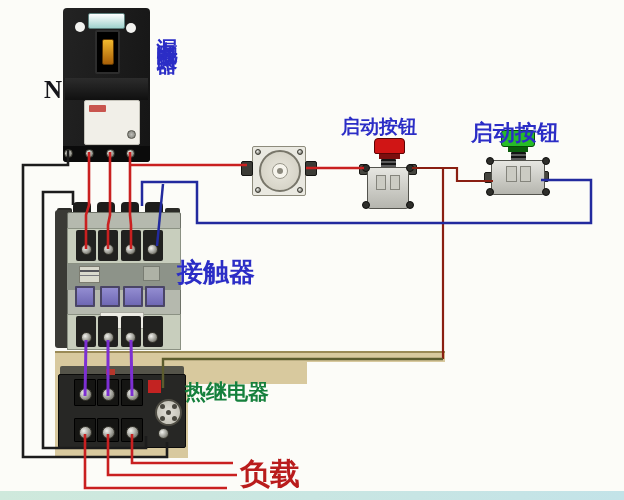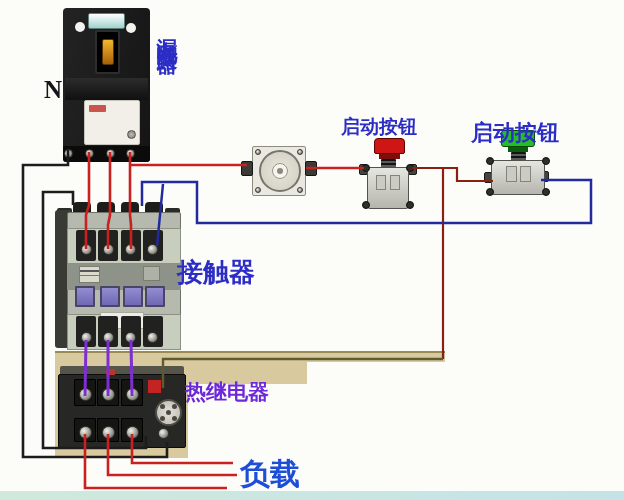--- a/index.html
+++ b/index.html
@@ -237,16 +237,16 @@
       <polyline points="132,434 132,463 233,463" fill="none" stroke="#c92020" stroke-width="2.6" stroke-linejoin="miter"></polyline>
       <polyline points="108,434 108,475 237,475" fill="none" stroke="#c92020" stroke-width="2.6" stroke-linejoin="miter"></polyline>
       <polyline points="85,434 85,488 227,488" fill="none" stroke="#c92020" stroke-width="2.6" stroke-linejoin="miter"></polyline>
     </svg>
 
   <div class="lbl lbl-n">N</div>
   <div class="lbl lbl-breaker" style="color: rgb(43, 45, 198);">漏电断路器</div>
   <div class="lbl lbl-stop" style="color: rgb(43, 45, 198);">启动按钮</div>
   <div class="lbl lbl-start" style="color: rgb(43, 45, 198);">启动按钮</div>
   <div class="lbl lbl-ctr" style="color: rgb(43, 45, 198);">接触器</div>
-  <div class="lbl lbl-rly" style="color: #6d28d9; text-align: center;">热继电器</div>
-  <div class="lbl lbl-load" style="color: #1d4ed8;">负载</div>
+  <div class="lbl lbl-rly" style="color: #15803d; text-align: center;">热继电器</div>
+  <div class="lbl lbl-load" style="color: #b91c1c;">负载</div>
 
 </div>
 
 </body></html>

